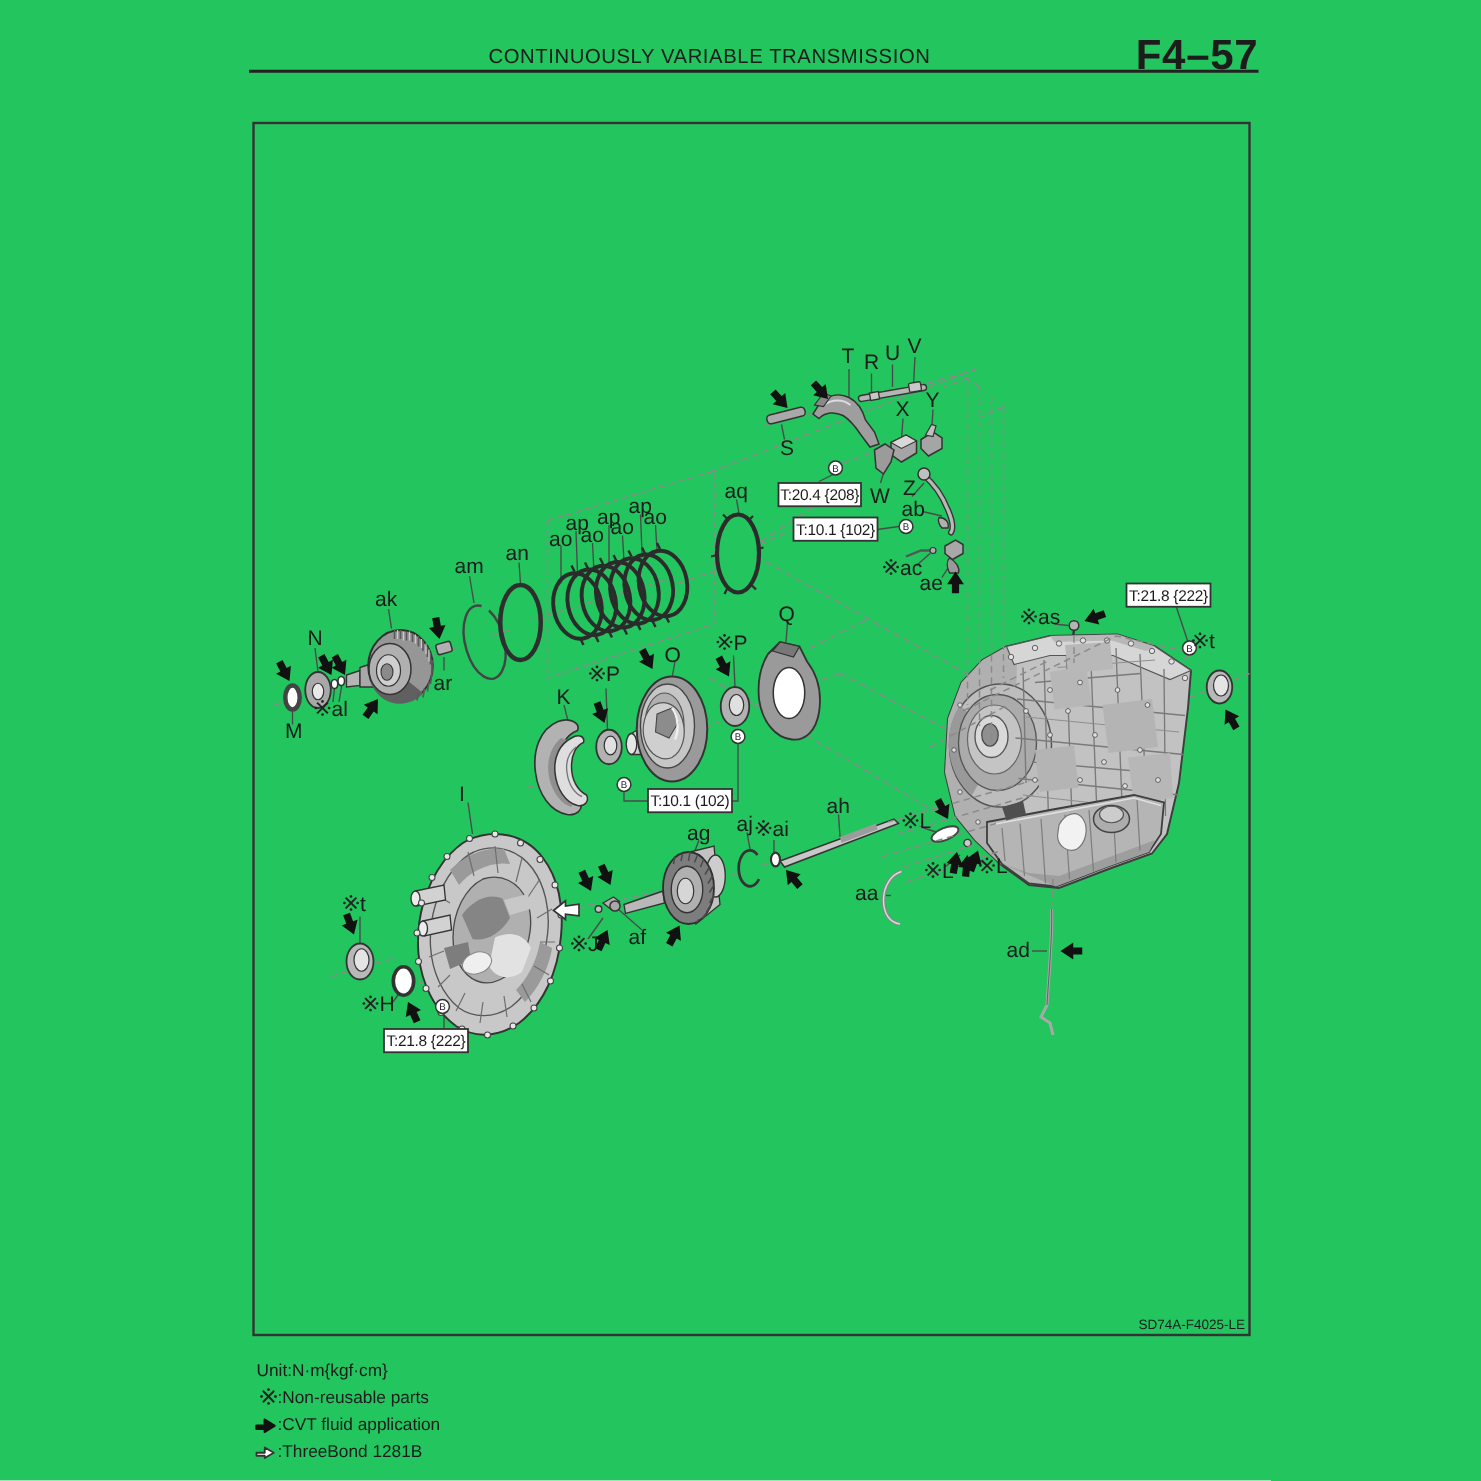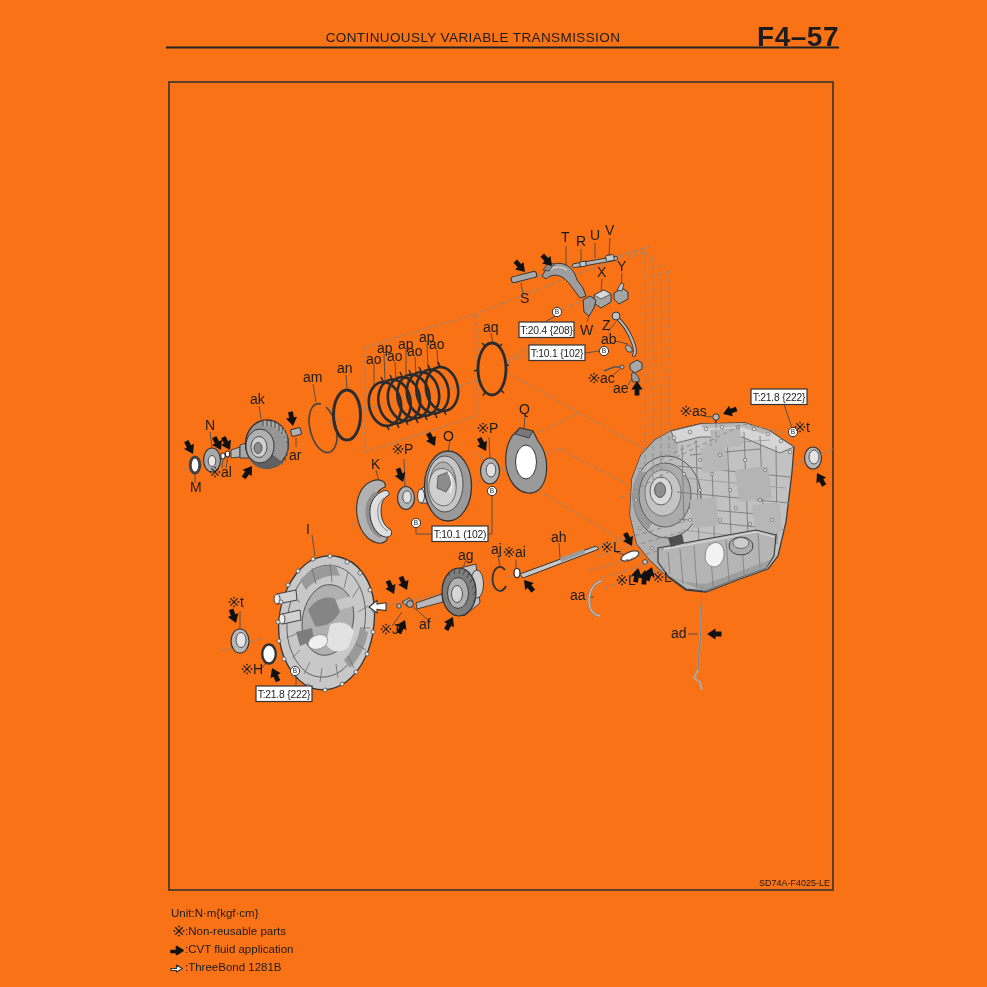--- a/index.html
+++ b/index.html
@@ -1,15 +1,15 @@
 <!DOCTYPE html>
 <html><head><meta charset="utf-8">
 <style>
 html,body{margin:0;padding:0;background:#fff;width:987px;height:987px;font-family:"Liberation Sans",sans-serif;}
-#page{position:relative;width:987px;height:987px;overflow:hidden;background:#f97316;}
+#page{position:relative;width:987px;height:987px;overflow:hidden;background:#22c55e;}
 svg{position:absolute;top:0;left:0;}
 text{font-family:"Liberation Sans",sans-serif;fill:#1c1c1c;}
 </style></head>
 <body>
 <div id="page">
 <svg width="987" height="987" viewBox="0 0 987 987">
 <defs>
 <g id="arr">
           <polygon points="0,0 -8.5,-5.6 -8.5,-2.4 -14.5,-2.4 -14.5,2.4 -8.5,2.4 -8.5,5.6" fill="#111"></polygon>
         </g>

